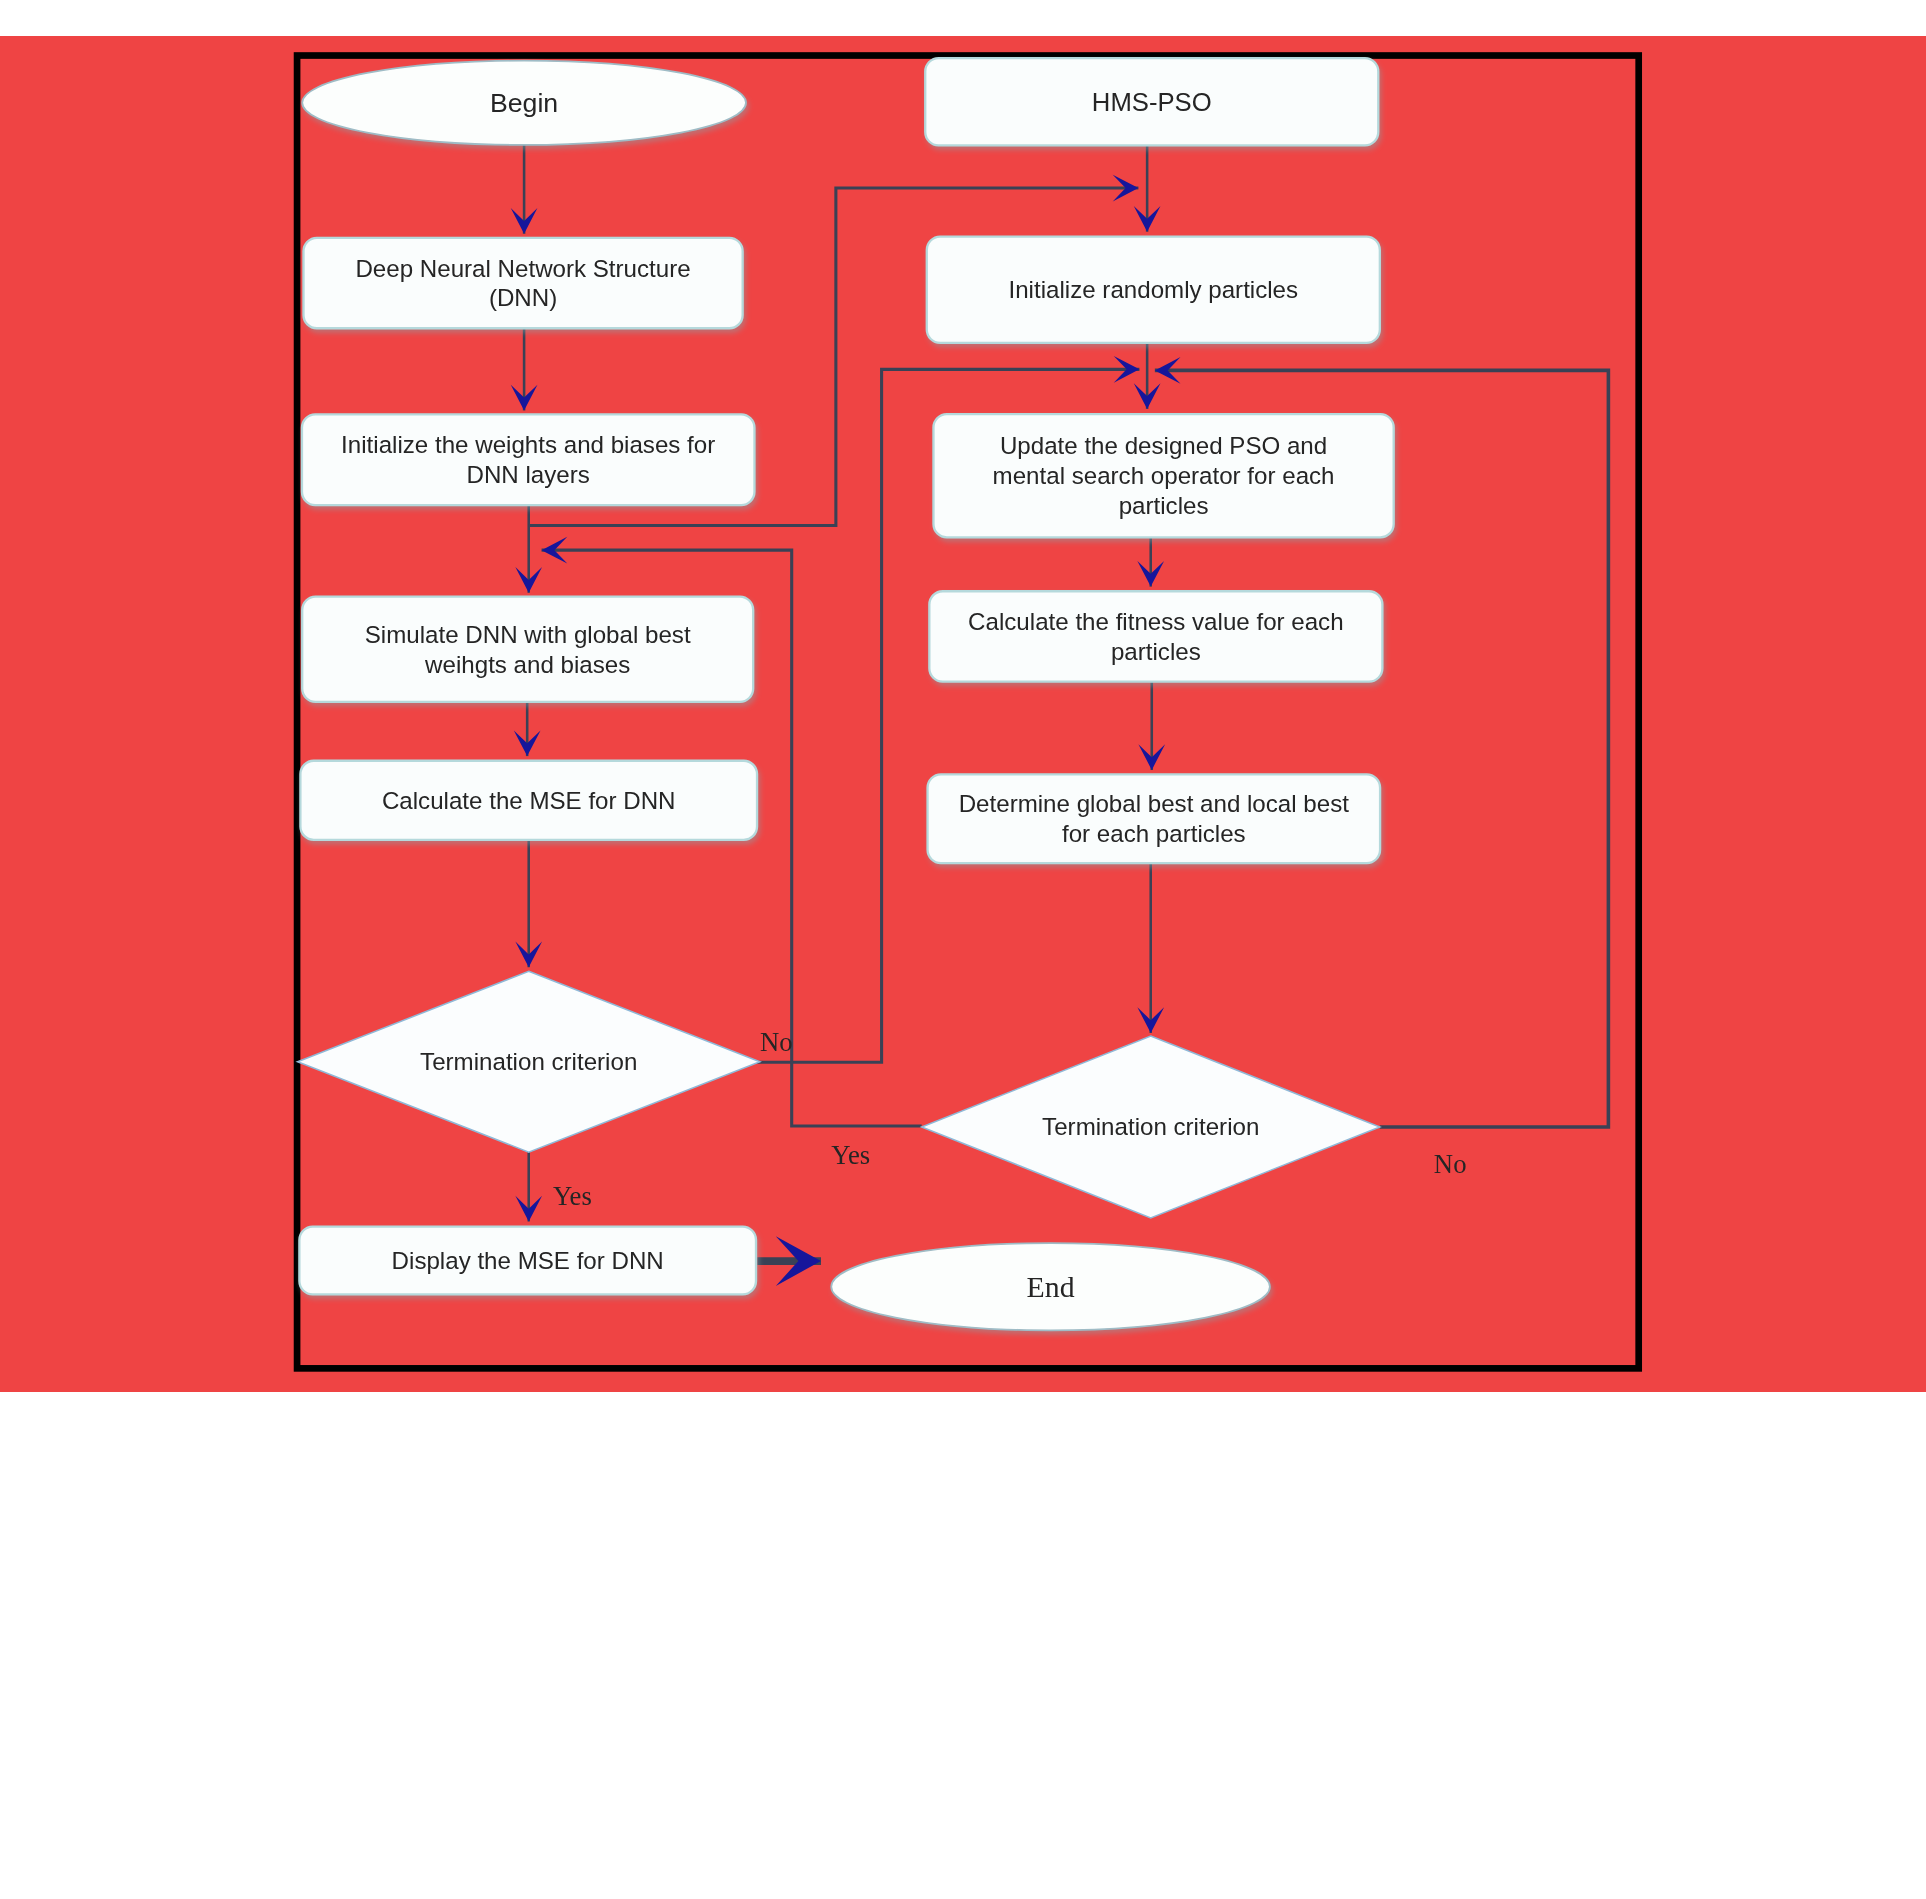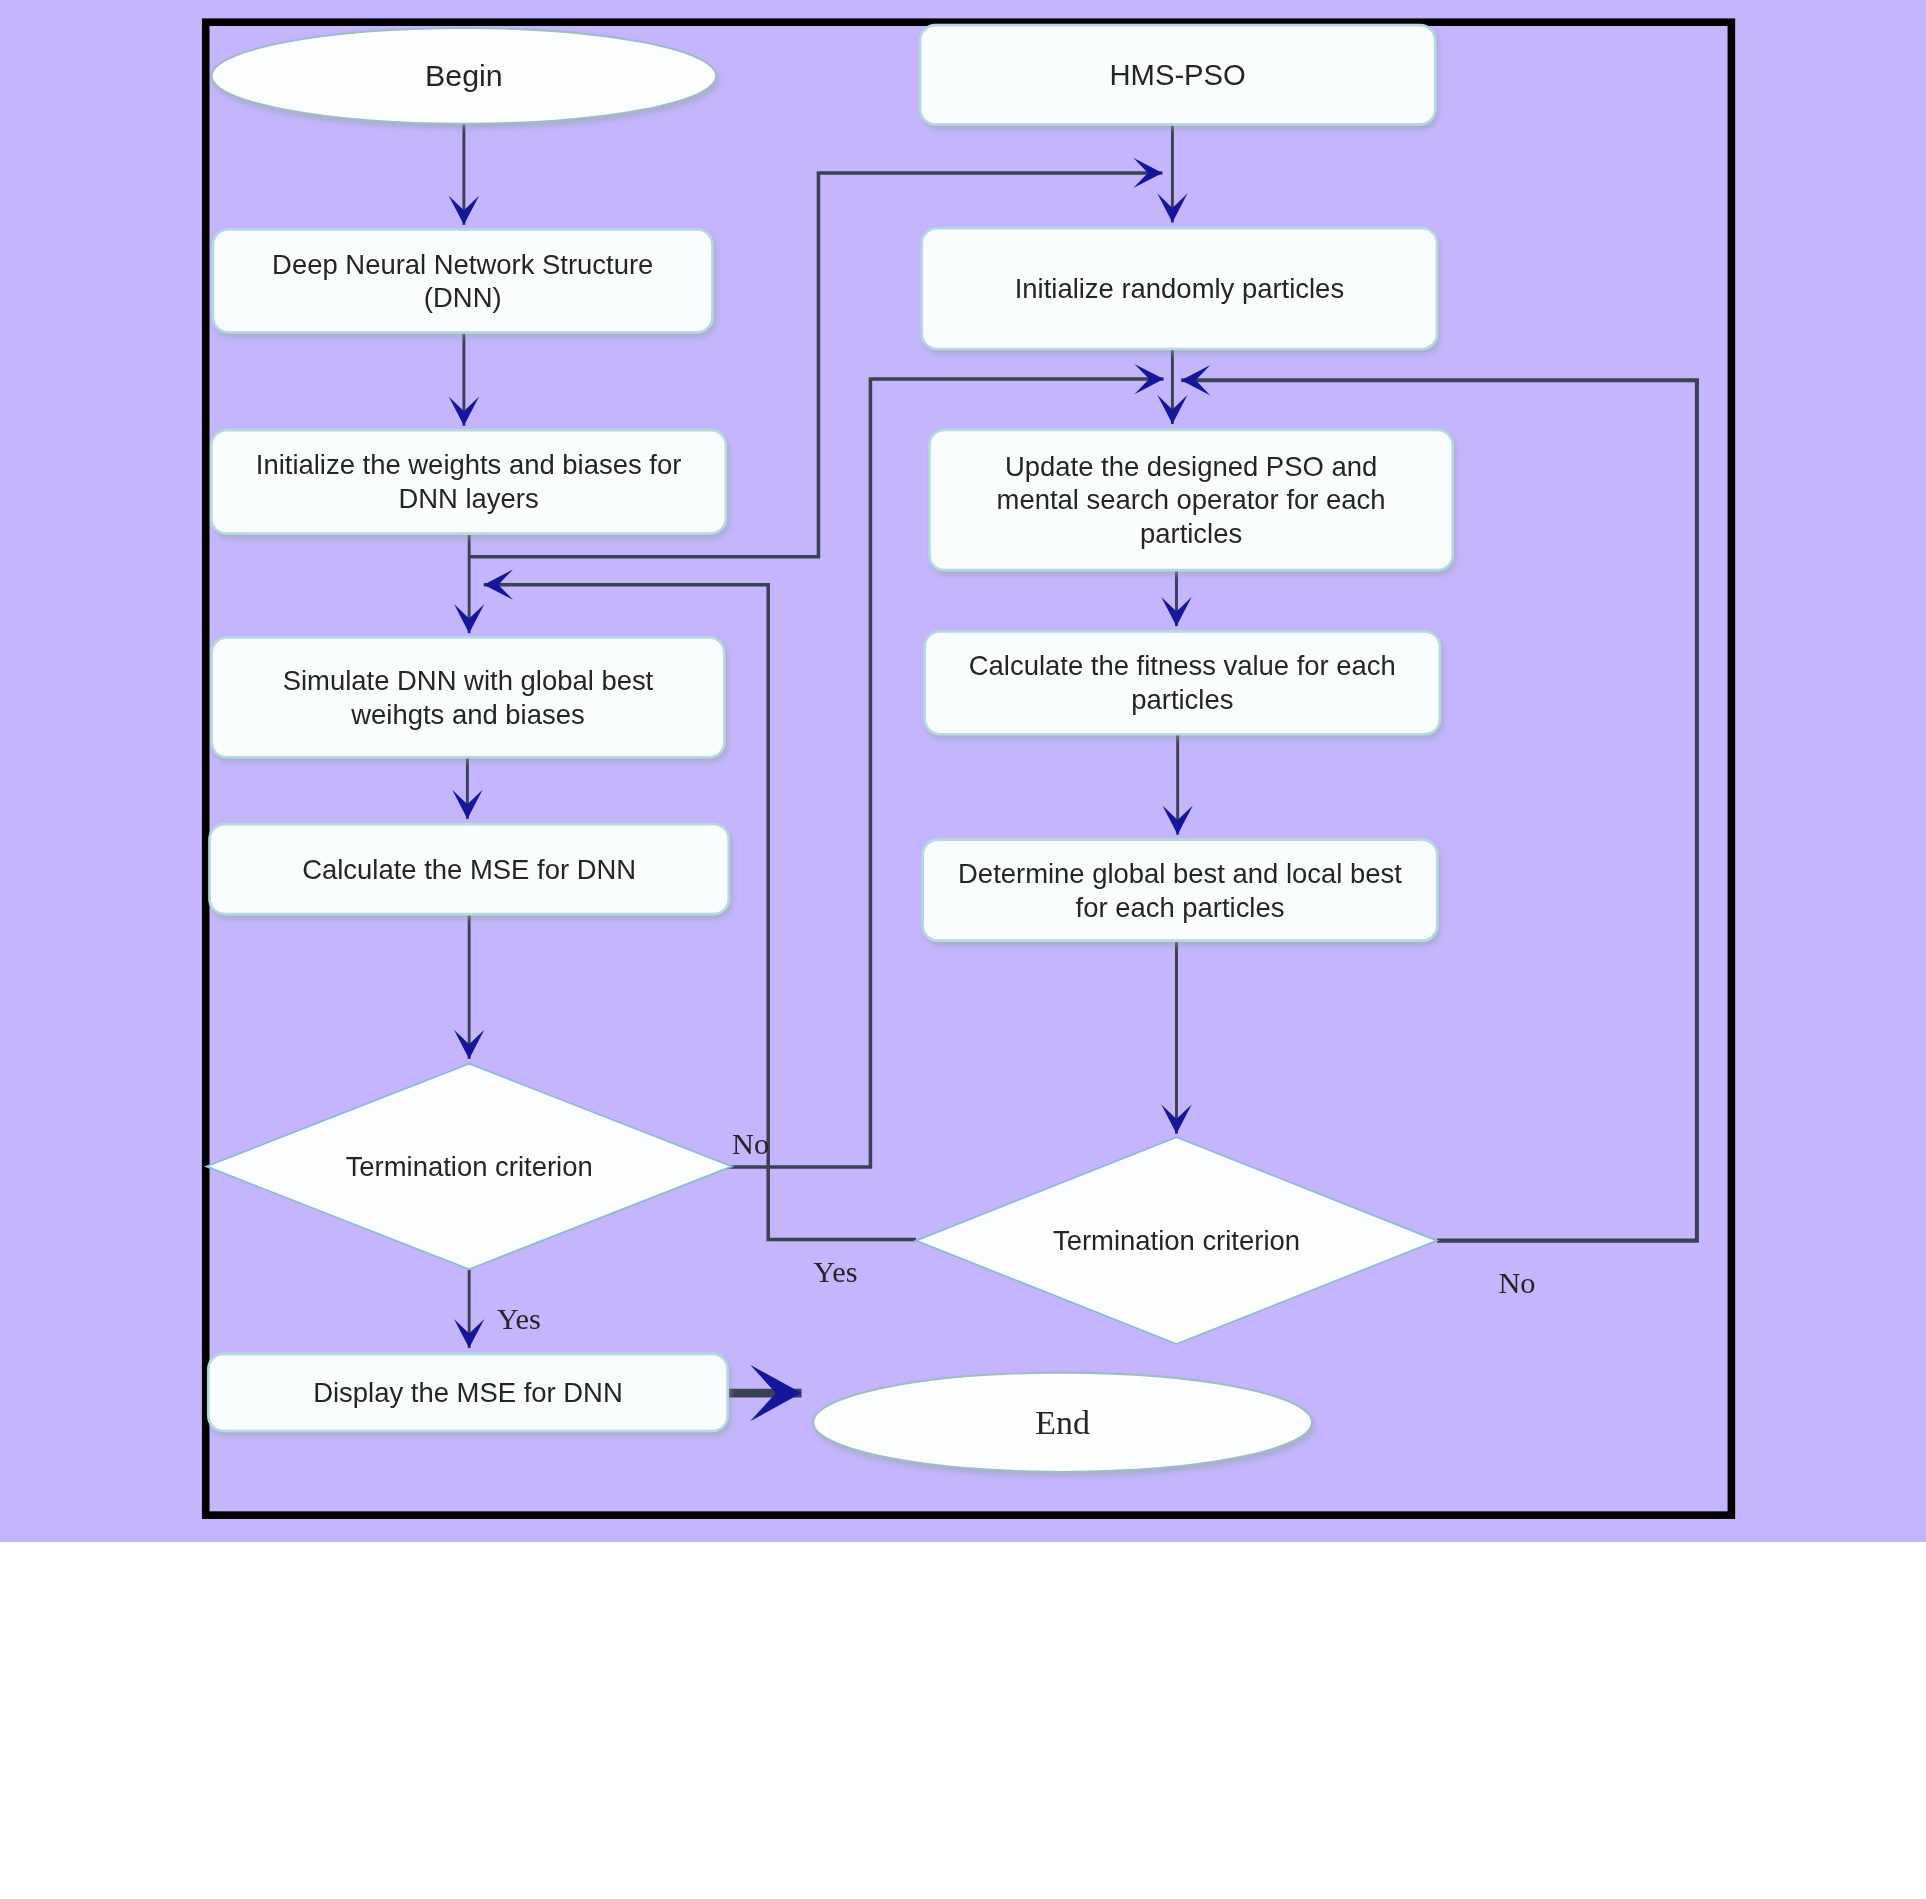--- a/index.html
+++ b/index.html
@@ -1,21 +1,22 @@
 <!DOCTYPE html>
 <html style="font-size:11.5px"><head>
 <meta charset="utf-8">
 <style>
   html, body { margin: 0; padding: 0; background: #ffffff; }
   #canvas-wrap {
     position: relative;
     width: 1926px;
-    height: 1542px;
-    background: #c4b5fd;
+    height: 1356px;
+    background: #ef4444;
     font-family: "Liberation Sans", sans-serif;
+    margin-top: 36px;
   }
   #flow-svg { position: absolute; left: 0; top: 0; width: 100%; height: 100%; }
   text { user-select: none; }
 </style>
 </head>
 <body>
 
 <div id="canvas-wrap">
   <svg id="flow-svg" viewBox="0 0 2677 2640" xmlns="http://www.w3.org/2000/svg">
     <defs>

